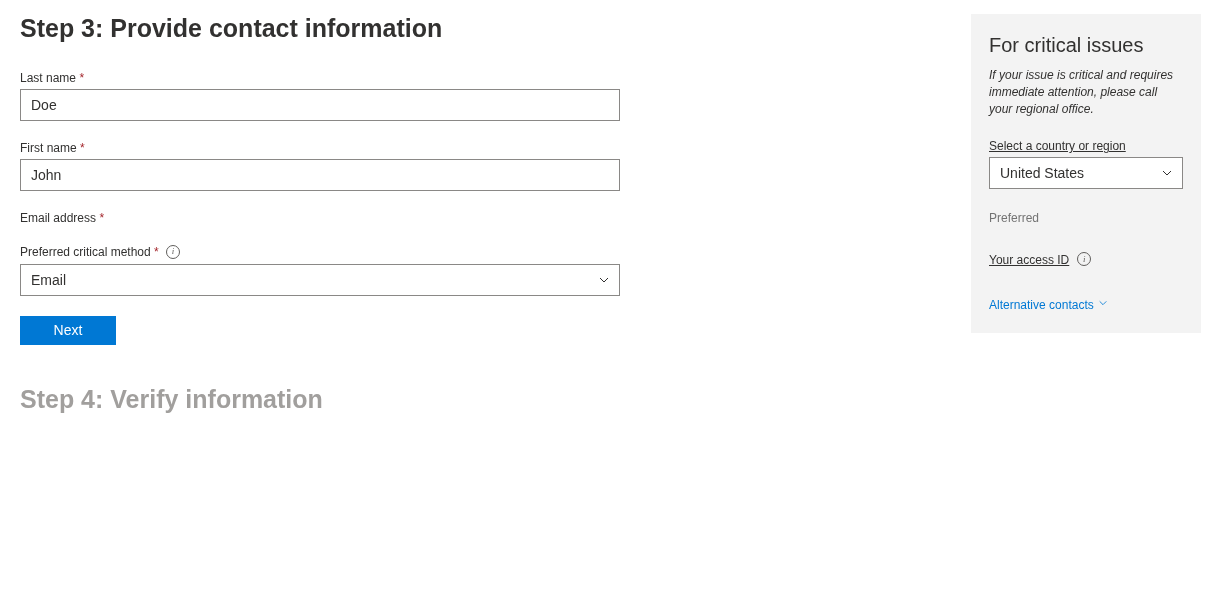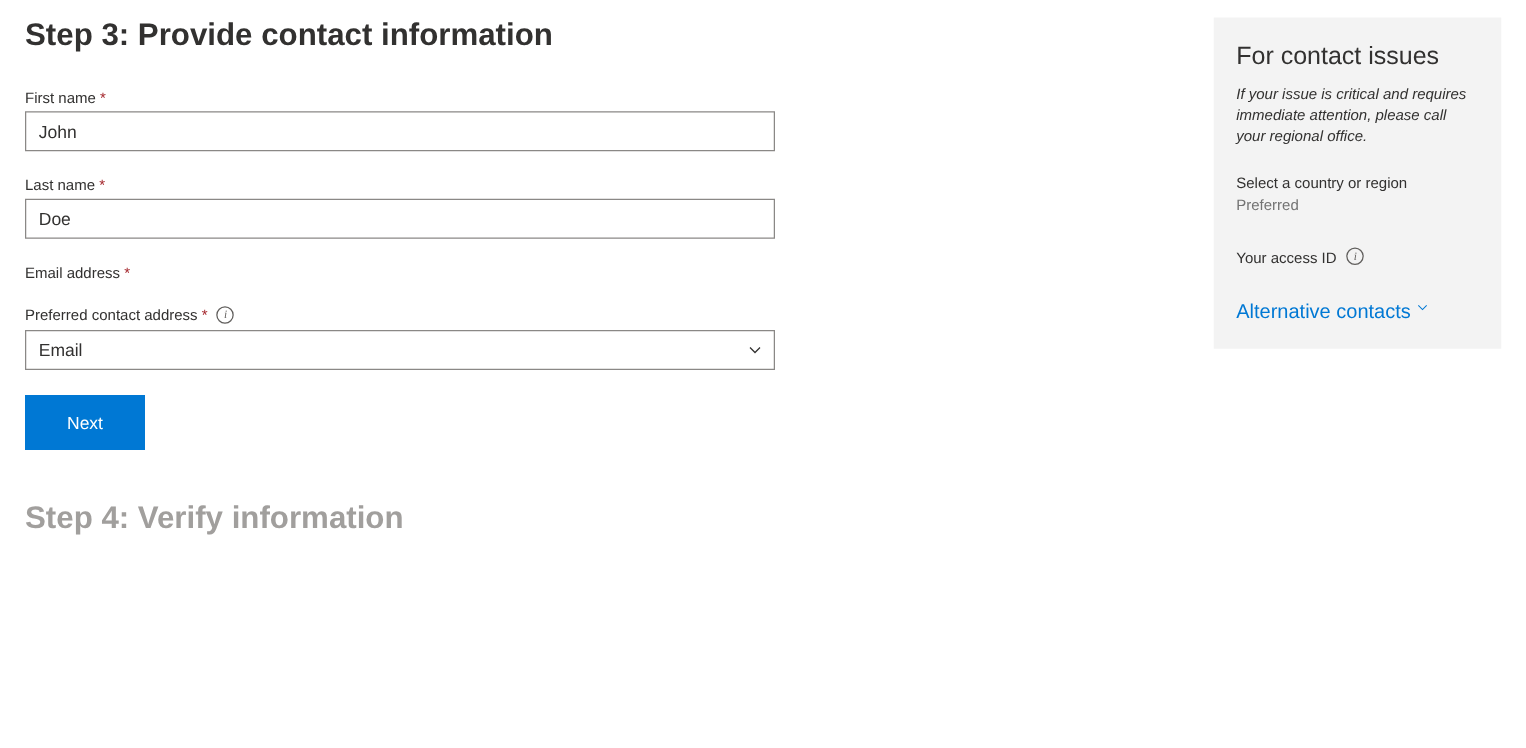--- a/index.html
+++ b/index.html
@@ -92,21 +92,21 @@
       transform: translateY(-50%);
       pointer-events: none;
     }
     .chevron svg {
       display: block;
     }
     .btn-primary {
       background: #0078d4;
       color: #ffffff;
       border: none;
-      height: 44px;
+      height: 29px;
       min-width: 96px;
       font-size: 14px;
       font-family: inherit;
       cursor: pointer;
       padding: 0 16px;
     }
     .sidebar h2 {
       font-size: 20px;
       font-weight: 400;
       color: #323130;
@@ -115,104 +115,113 @@
     .sidebar p {
       font-size: 12px;
       color: #323130;
       line-height: 1.4;
       margin-bottom: 22px;
       font-style: italic;
     }
     .sidebar .field-label {
       font-size: 12px;
       margin-bottom: 4px;
+      text-decoration: underline;
     }
     .sidebar .select-wrap {
       margin-bottom: 22px;
     }
     .sidebar-section-label {
       font-size: 12px;
       color: #737373;
       margin-bottom: 28px;
       display: block;
     }
     .sidebar .access-id-row {
       display: flex;
       align-items: center;
       gap: 4px;
       margin-bottom: 28px;
     }
     .link-expand {
       color: #0078d4;
-      font-size: 16px;
+      font-size: 12px;
       text-decoration: none;
       display: inline-flex;
       gap: 4px;
       cursor: pointer;
     }
     .link-expand svg {
       stroke: #0078d4;
     }
   </style>
 </head>
 <body>
 
 <div class="main">
   <h1 class="step-heading">Step 3: Provide contact information</h1>
 
   <div class="field-group">
     <label class="field-label">
+      <span>Last name</span>
+      <span class="req">*</span>
+    </label>
+    <input type="text" class="text-input" value="Doe" style="">
+  </div>
+
+  <div class="field-group">
+    <label class="field-label">
       <span>First name</span>
       <span class="req">*</span>
     </label>
     <input type="text" class="text-input" value="John" style="">
   </div>
 
   <div class="field-group">
     <label class="field-label">
-      <span>Last name</span>
-      <span class="req">*</span>
-    </label>
-    <input type="text" class="text-input" value="Doe" style="">
-  </div>
-
-  <div class="field-group">
-    <label class="field-label">
       <span>Email address</span>
       <span class="req">*</span>
     </label>
   </div>
 
 
   <div class="field-group">
     <label class="field-label">
-      <span>Preferred contact address</span>
+      <span>Preferred critical method</span>
       <span class="req">*</span>
       <span class="info-icon">i</span>
     </label>
     <div class="select-wrap">
       <input type="text" class="text-input" readonly="" value="Email" style="">
       <span class="chevron">
         <svg width="12" height="12" viewBox="0 0 12 12">
             <path d="M2 4 L6 8 L10 4" stroke="#323130" stroke-width="1" fill="none"></path>
           </svg>
       </span>
     </div>
   </div>
 
   <button class="btn-primary">Next</button>
 
   <h1 class="step-heading muted">Step 4: Verify information</h1>
 </div>
 
 <div class="sidebar">
-  <h2>For contact issues</h2>
+  <h2>For critical issues</h2>
   <p>If your issue is critical and requires immediate attention, please call your regional office.</p>
 
   <label class="field-label">Select a country or region</label>
+  <div class="select-wrap">
+    <input type="text" class="text-input" readonly="" value="United States" style="">
+    <span class="chevron">
+      <svg width="12" height="12" viewBox="0 0 12 12">
+          <path d="M2 4 L6 8 L10 4" stroke="#323130" stroke-width="1" fill="none"></path>
+        </svg>
+    </span>
+  </div>
 
   <span class="sidebar-section-label">Preferred</span>
 
   <div class="access-id-row">
     <span class="field-label" style="margin-bottom:0;">Your access ID</span>
     <span class="info-icon">i</span>
   </div>
 
   <a class="link-expand">
     <span>Alternative contacts</span>

